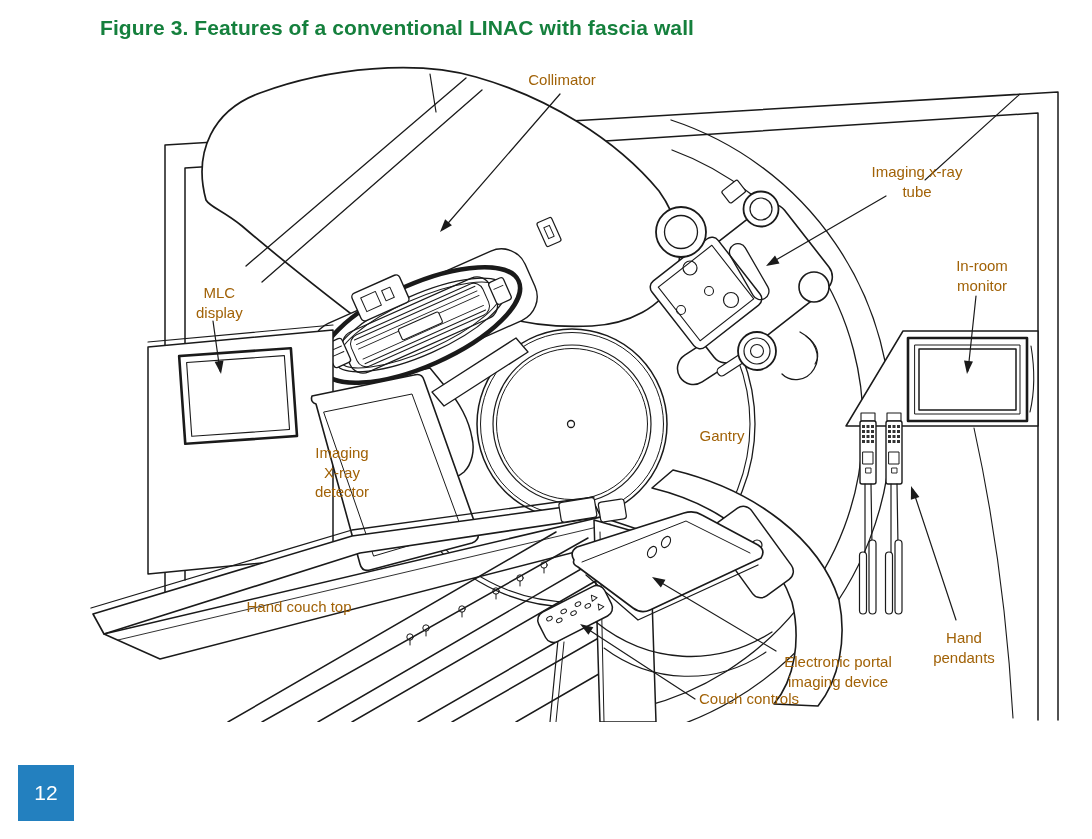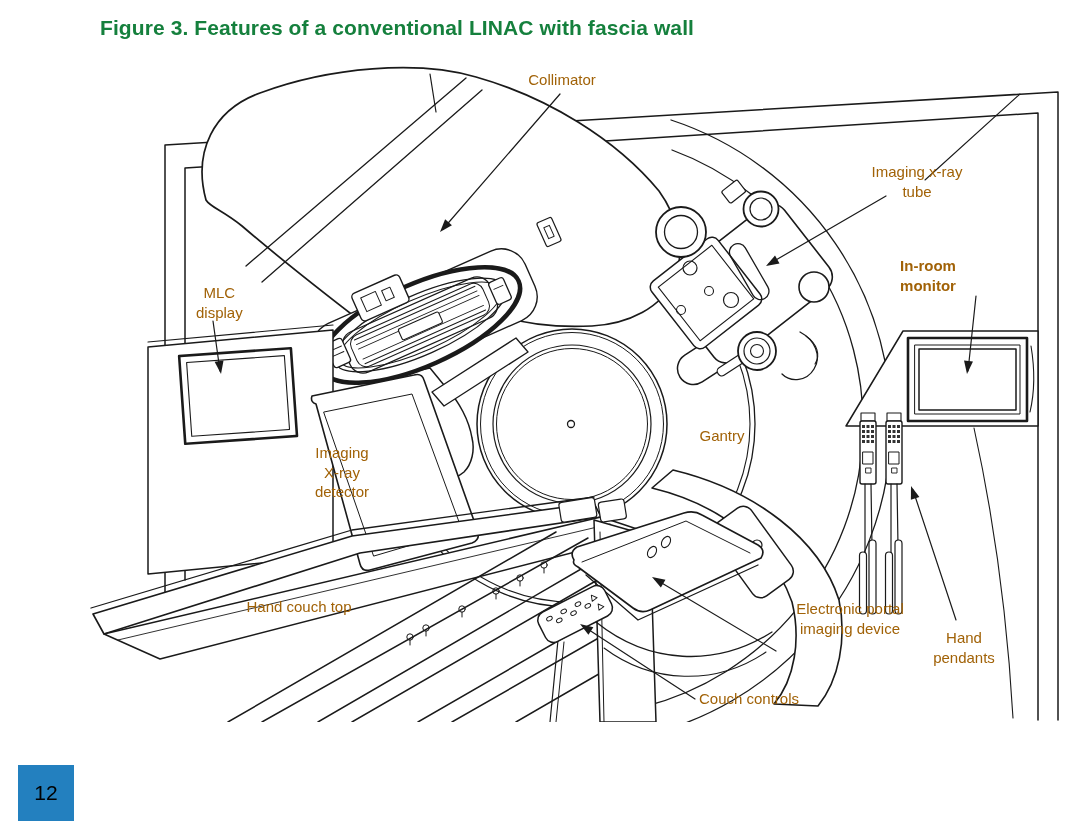--- a/index.html
+++ b/index.html
@@ -6,21 +6,21 @@
   .page{position:relative;width:1092px;height:839px;background:#ffffff;overflow:hidden;
         font-family:"Liberation Sans", sans-serif;color:#1c1c1c;}
   .figure-title{position:absolute;left:100px;top:16px;font-size:21px;font-weight:600;
         letter-spacing:.1px;color:#15803d;}
   .diagram-svg{position:absolute;left:0;top:0;}
   .dlabel{position:absolute;font-size:15px;line-height:1.3;white-space:pre-line;
         text-align:center;transform:translateX(-50%);color:#a16207;}
   .dlabel.left{transform:none;text-align:center;}
   .page-number-box{position:absolute;left:18px;top:765px;width:56px;height:56px;
         background:#2380bf;display:flex;align-items:center;justify-content:center;}
-  .page-number-box span{color:#000000;font-size:21px;}
+  .page-number-box span{color:#ffffff;font-size:21px;}
 </style>
 </head>
 <body>
 
 <div class="page">
 
   <div class="figure-title">Figure 3. Features of a conventional LINAC with fascia wall</div>
 
   <svg class="diagram-svg" width="1092" height="839" viewBox="0 0 1092 839">
     <defs>
@@ -294,30 +294,30 @@
         <path d="M0,0 L13,-4.5 L13,4.5 Z" transform="translate(652,577) rotate(30.8)"></path>
         <path d="M0,0 L13,-4.5 L13,4.5 Z" transform="translate(580,624) rotate(33.1)"></path>
         <path d="M0,0 L13,-4.5 L13,4.5 Z" transform="translate(911,486) rotate(71.4)"></path>
       </g>
     </g>
   </svg>
 
   <div class="dlabel" style="left:562px;top:70px;">Collimator</div>
   <div class="dlabel" style="left:917px;top:162px;">Imaging x-ray
 tube</div>
-  <div class="dlabel" style="left:928px;top:256px;font-weight:bold;">In-room
+  <div class="dlabel" style="left:982px;top:256px;">In-room
 monitor</div>
   <div class="dlabel left" style="left:196px;top:283px;">MLC
 display</div>
   <div class="dlabel" style="left:722px;top:426px;">Gantry</div>
   <div class="dlabel" style="left:342px;top:443px;">Imaging
 X-ray
 detector</div>
   <div class="dlabel" style="left:299px;top:597px;">Hand couch top</div>
-  <div class="dlabel" style="left:838px;top:599px;margin-left:12px;">Electronic portal
+  <div class="dlabel" style="left:838px;top:652px;">Electronic portal
 imaging device</div>
   <div class="dlabel" style="left:964px;top:628px;">Hand
 pendants</div>
   <div class="dlabel" style="left:749px;top:689px;">Couch controls</div>
 
   <div class="page-number-box">
     <span>12</span>
   </div>
 </div>
 

